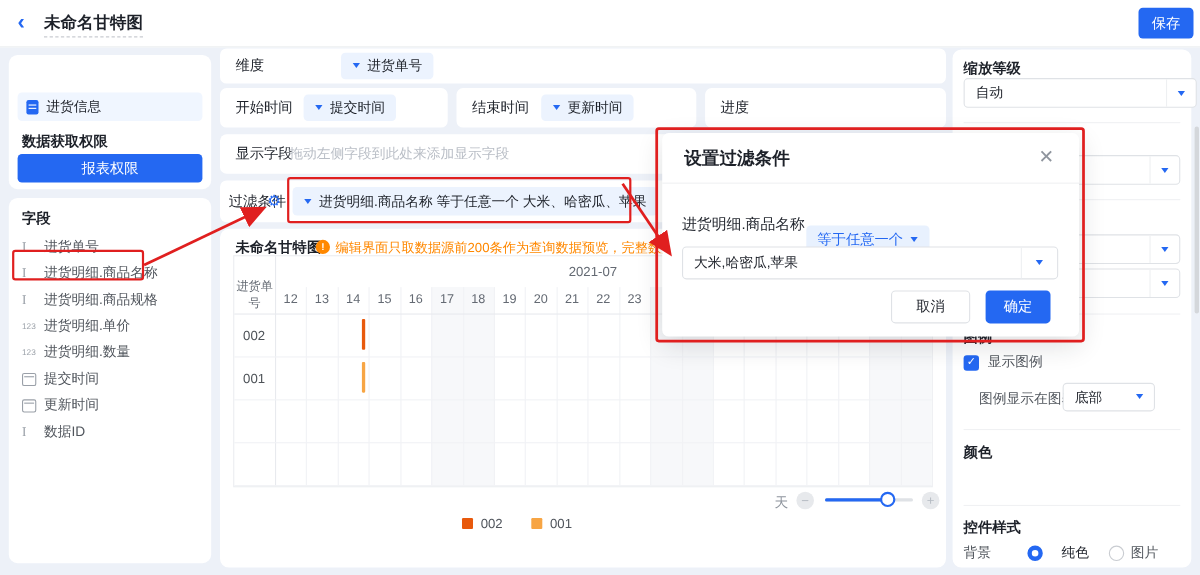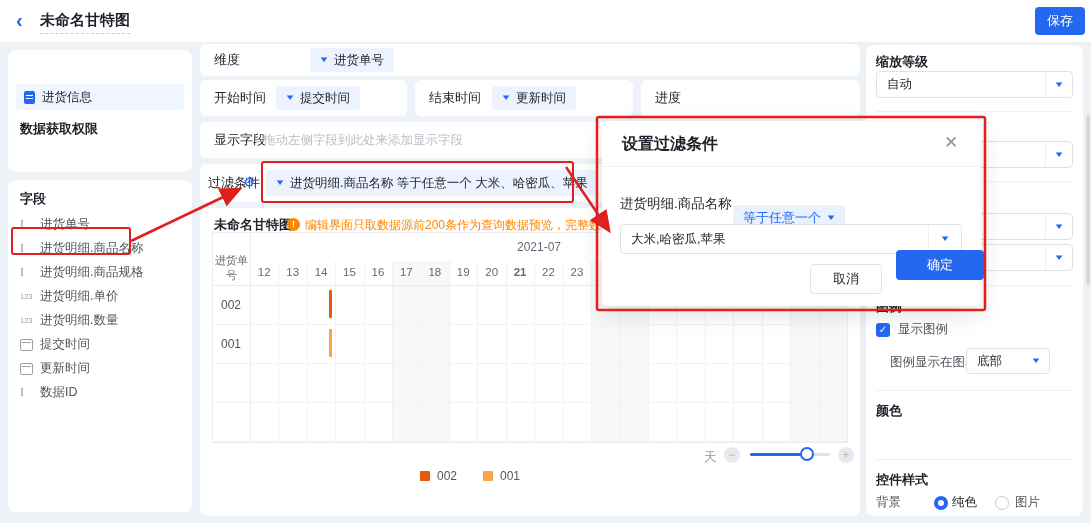--- a/index.html
+++ b/index.html
@@ -87,20 +87,21 @@
   <span id="page-title">未命名甘特图</span>
   <button class="btn-primary" style="left:1035px;top:7px;width:50px;height:28px;">保存</button>
 </div>
 
 <div class="card" style="left:8px;top:50px;width:184px;height:122px;">
   <div class="abs" style="left:8px;top:34px;width:168px;height:26px;background:#f0f6ff;border-radius:4px;display:flex;align-items:center;gap:7px;padding-left:8px;box-sizing:border-box;cursor:pointer;">
     <span class="ico-doc"></span>
     <span style="font-size:12.5px;color:#1d2129;">进货信息</span>
   </div>
   <div class="abs lbl bold" style="left:12px;top:70px;">数据获取权限</div>
+  <button class="btn-primary" style="left:8px;top:90px;width:168px;height:26px;">报表权限</button>
 </div>
 
 <div class="card" style="left:8px;top:180px;width:184px;height:332px;">
   <div class="abs lbl bold" style="left:12px;top:10px;">字段</div>
   <div class="abs" style="left:12px;top:32px;right:6px;">
       <div class="f-row">
         <div class="f-ico ico-text">I</div>
         <div class="f-label">进货单号</div>
       </div>
       <div class="f-row">
@@ -222,21 +223,21 @@
       <div class="abs" style="left: 0px; top: 20px; width: 37px; text-align: center; font-size: 11px; color: rgb(100, 106, 115);">进货单号</div>
       <div class="g-day" style="left: 37px; width: 28.4286px;">12</div>
       <div class="g-day" style="left: 65.4286px; width: 28.4286px;">13</div>
       <div class="g-day" style="left: 93.8571px; width: 28.4286px;">14</div>
       <div class="g-day" style="left: 122.286px; width: 28.4286px;">15</div>
       <div class="g-day" style="left: 150.714px; width: 28.4286px;">16</div>
       <div class="g-day" style="left: 179.143px; width: 28.4286px;">17</div>
       <div class="g-day" style="left: 207.571px; width: 28.4286px;">18</div>
       <div class="g-day" style="left: 236px; width: 28.4286px;">19</div>
       <div class="g-day" style="left: 264.429px; width: 28.4286px;">20</div>
-      <div class="g-day" style="left: 292.857px; width: 28.4286px; font-weight: bold;">21</div>
+      <div class="g-day" style="left: 292.857px; width: 28.4286px;">21</div>
       <div class="g-day" style="left: 321.286px; width: 28.4286px;">22</div>
       <div class="g-day" style="left: 349.714px; width: 28.4286px;">23</div>
       <div class="g-rowlabel" style="top: 65px;">002</div>
       <div class="g-tick" style="left: 116.031px; top: 57px; height: 28px; background: rgb(232, 89, 12);"></div>
       <div class="g-rowlabel" style="top: 104px;">001</div>
       <div class="g-tick" style="left: 116.031px; top: 96px; height: 28px; background: rgb(247, 165, 68);"></div>
     </div>
 
   <span class="abs" style="left:504px;top:241px;font-size:12.5px;color:#8f959e;">天</span>
   <span class="circ" style="left:524px;top:239px;">−</span>
@@ -252,21 +253,21 @@
       </div>
       <div class="legend-item">
         <div class="legend-sq" style="background: rgb(247, 165, 68);"></div>
         <div style="font-size: 12px; color: rgb(81, 86, 93);">001</div>
       </div>
     </div>
 </div>
 
 <div class="card" style="left:866px;top:45px;width:217px;height:471px;">
   <div class="abs lbl bold" style="left:10px;top:8px;">缩放等级</div>
-  <div class="sel" style="left:10px;top:26px;width:197px;height:27px;box-sizing:border-box;">
+  <div class="sel" style="left:10px;top:26px;width:212px;height:27px;box-sizing:border-box;">
     <span>自动</span>
     <span class="caret-box">
         <span class="caret">▼</span>
       </span>
   </div>
   <div class="divider" style="left:10px;top:66px;width:197px;"></div>
 
   <div class="sel" style="left:10px;top:96px;width:197px;height:27px;box-sizing:border-box;">
     <span class="caret-box">
         <span class="caret">▼</span>
@@ -300,21 +301,21 @@
   </div>
   <div class="divider" style="left:10px;top:345px;width:197px;"></div>
 
   <div class="abs lbl bold" style="left:10px;top:357px;">颜色</div>
   <div class="divider" style="left:10px;top:414px;width:197px;"></div>
 
   <div class="abs lbl bold" style="left:10px;top:426px;">控件样式</div>
   <div class="abs" style="left:10px;top:449px;right:10px;display:flex;align-items:center;">
     <span style="font-size:12.5px;color:#51565d;width:58px;">背景</span>
     <span class="radio-on"></span>
-    <span style="font-size:12.5px;color:#1d2129;margin:0 18px 0 4px;">纯色</span>
+    <span style="font-size:12.5px;color:#1d2129;margin:0 18px 0 17px;">纯色</span>
     <span class="radio-off"></span>
     <span style="font-size:12.5px;color:#51565d;margin-left:6px;">图片</span>
   </div>
 </div>
 
 <div class="abs" style="left:1086px;top:115px;width:4px;height:170px;background:#d4d7db;border-radius:2px;cursor:pointer;"></div>
 
 <div id="modal">
   <span class="abs" style="left:20px;top:13px;font-size:16px;font-weight:bold;color:#1d2129;">设置过滤条件</span>
   <span class="abs" style="left:342px;top:11px;font-size:17px;color:#8f959e;cursor:pointer;">✕</span>
@@ -324,21 +325,21 @@
     <span>等于任意一个</span>
     <span class="caret">▼</span>
   </span>
   <div class="sel" style="left:18px;top:103px;width:342px;height:30px;box-sizing:border-box;">
     <span>大米,哈密瓜,苹果</span>
     <span class="caret-box" style="width:32px;">
         <span class="caret">▼</span>
       </span>
   </div>
   <button class="btn-plain" style="left:208px;top:143px;width:72px;height:30px;">取消</button>
-  <button class="btn-primary" style="left:294px;top:129px;width:88px;height:30px;text-align:center;">确定</button>
+  <button class="btn-primary" style="left:294px;top:143px;width:59px;height:30px;text-align:center;">确定</button>
 </div>
 
 <svg id="anno" width="1091" height="523" viewBox="0 0 1091 523">
   <defs>
     <marker id="arrowhead" markerWidth="9" markerHeight="8" refX="7" refY="4" orient="auto">
       <polygon points="0 0, 9 4, 0 8" fill="#e01f1f"></polygon>
     </marker>
   </defs>
   <rect x="12" y="228" width="118" height="26" fill="none" stroke="#e01f1f" stroke-width="2" rx="2"></rect>
   <rect x="262" y="162" width="311" height="40" fill="none" stroke="#e01f1f" stroke-width="2" rx="2"></rect>

